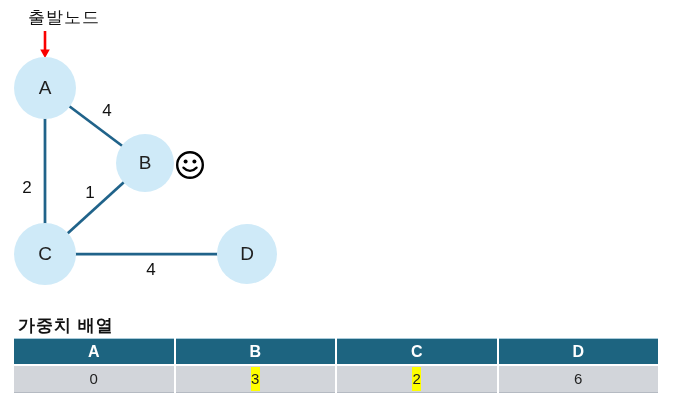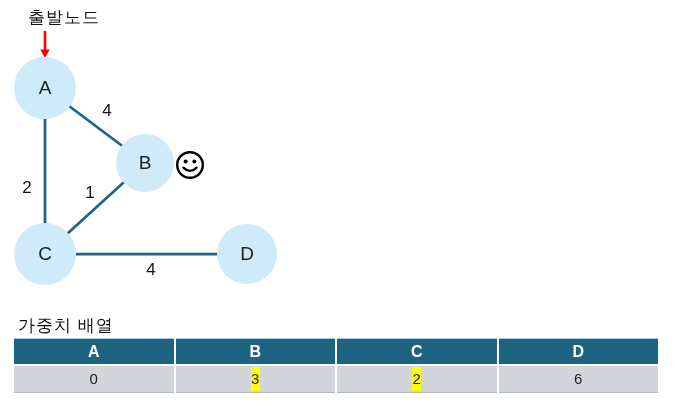--- a/index.html
+++ b/index.html
@@ -22,21 +22,21 @@
   .node-d{left:217px;top:224px;width:60px;height:60px;}
   
   .w{position:absolute;transform:translate(-50%,-50%);font-size:17px;color:#111;}
   .w-ab{left:107px;top:111px;}
   .w-ac{left:27px;top:188px;}
   .w-bc{left:90px;top:193px;}
   .w-cd{left:151px;top:270px;}
   
   .smiley{position:absolute;left:174px;top:149px;}
   
-  .table-title{position:absolute;left:18px;top:314px;font-size:17px;color:#111;letter-spacing:1px;}
+  .table-title{position:absolute;left:18px;top:314px;font-size:17px;color:#111;letter-spacing:1px;font-weight:bold;}
   .wtable{position:absolute;left:14px;top:338px;width:644px;}
   .trow{display:grid;grid-template-columns:1fr 1fr 1fr 1fr;gap:2px;}
   .hcell{
     height:25px;background:#1d6480;color:#ffffff;font-weight:bold;font-size:16px;
     display:flex;align-items:center;justify-content:center;border-top:1px solid #a9cbda;
   }
   .vrow{margin-top:2px;}
   .vcell{
     height:26px;background:#d2d5da;color:#1f1f1f;font-size:15px;
     display:flex;align-items:center;justify-content:center;border-bottom:1px solid #b5bac2;

